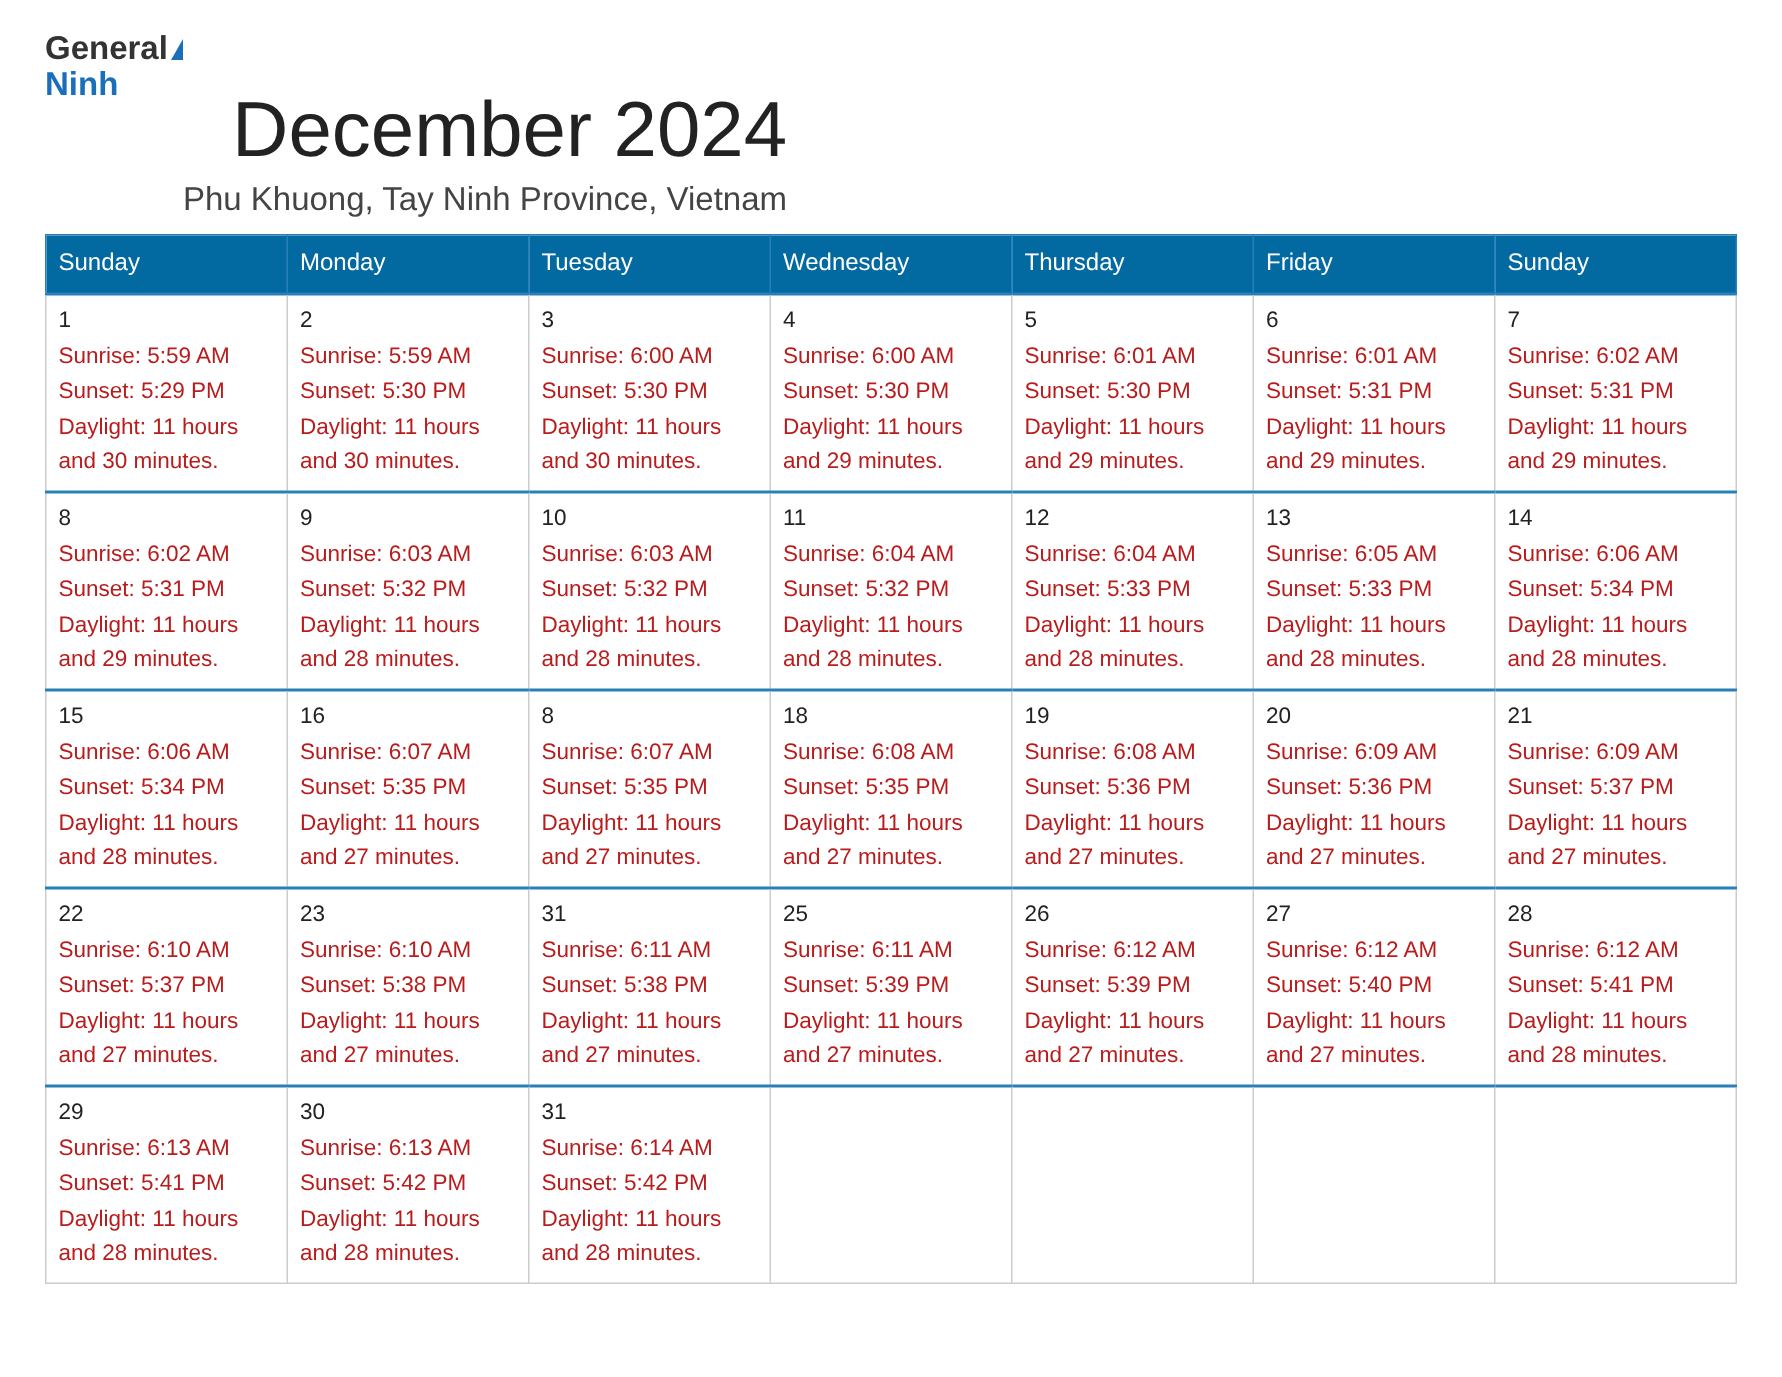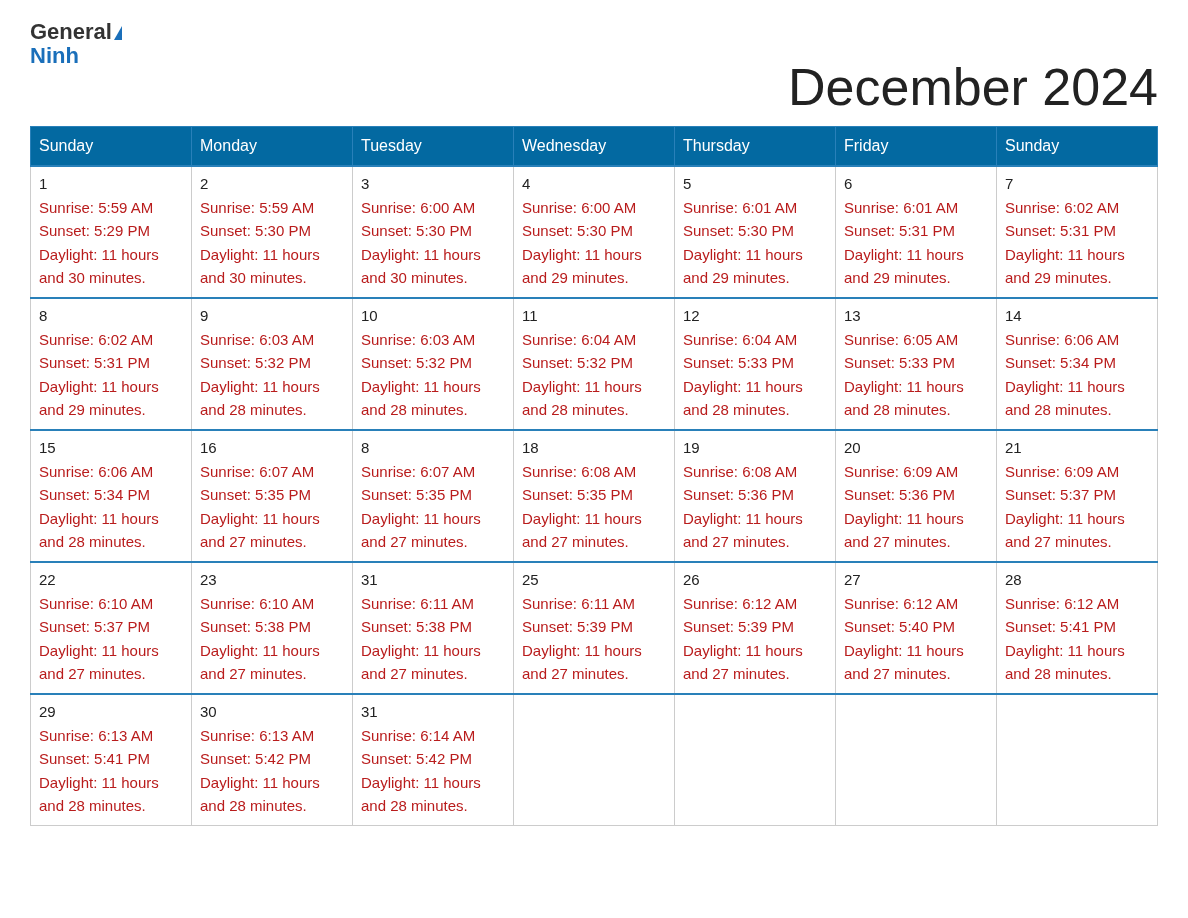--- a/index.html
+++ b/index.html
@@ -5,21 +5,21 @@
     * { box-sizing: border-box; margin: 0; padding: 0; }
     body {
       font-family: Arial, sans-serif;
       background: #fff;
       padding: 20px 30px;
       width: 1188px;
       min-height: 918px;
     }
     .header {
       display: flex;
-      justify-content: space-between;
+      justify-content: flex-start;
       align-items: flex-start;
       margin-bottom: 10px;
     }
     .logo-area {
       display: flex;
       flex-direction: column;
       align-items: flex-start;
     }
     .logo-text {
       font-size: 22px;
@@ -100,20 +100,21 @@
 
 <div class="header">
   <div class="logo-area">
     <div class="logo-text">
       <span class="logo-general">General</span><span class="logo-triangle"></span><br>
       <span class="logo-blue">Ninh</span>
     </div>
   </div>
   <div class="title-area">
     <div class="calendar-title">December 2024</div>
+    <div class="subtitle">Phu Khuong, Tay Ninh Province, Vietnam</div>
   </div>
 </div>
 
 <table class="calendar">
   <thead>
     <tr>
     <th>Sunday</th>
         <th>Monday</th>
         <th>Tuesday</th>
         <th>Wednesday</th>

